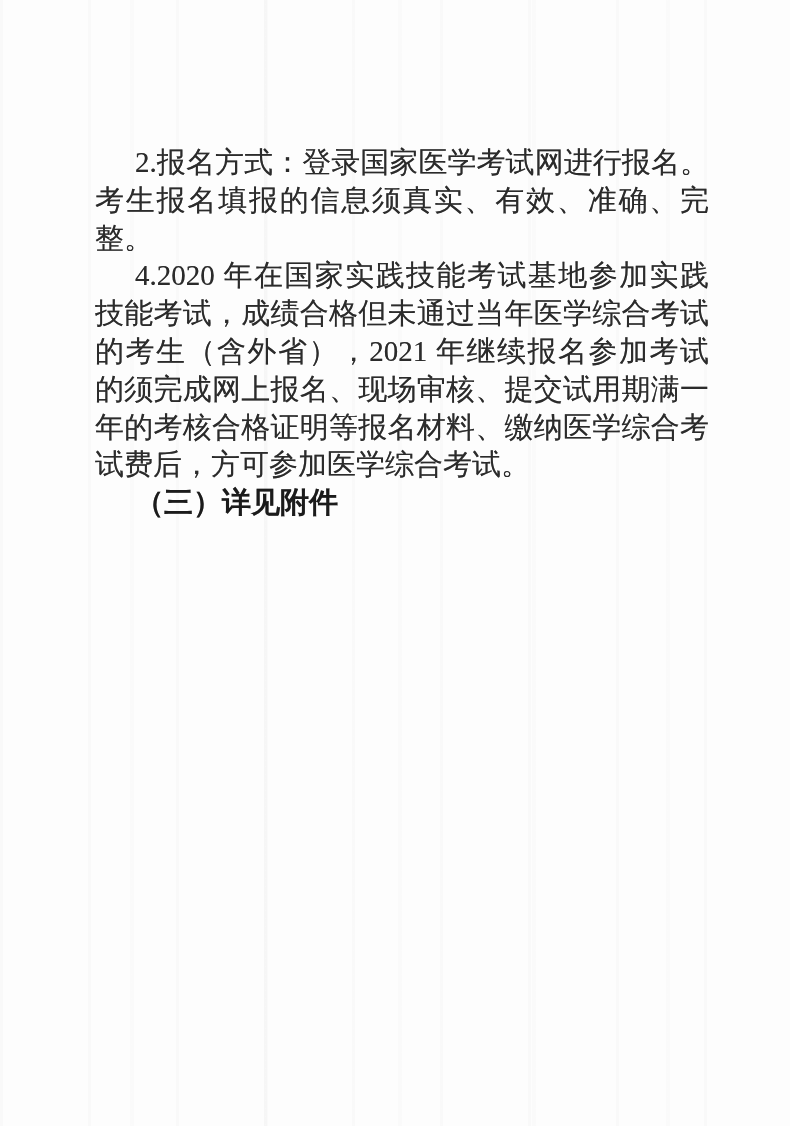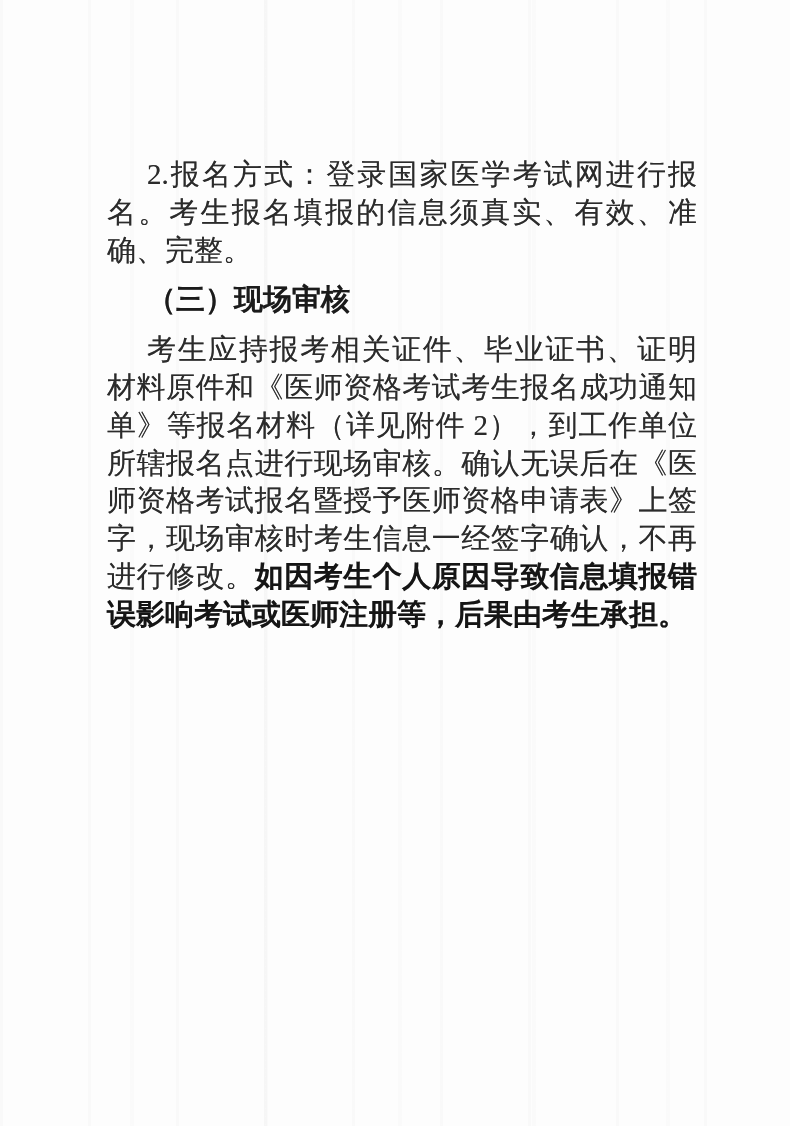--- a/index.html
+++ b/index.html
@@ -34,21 +34,21 @@
     left: 95px;
     top: 144px;
     width: 614px;
     color: #2b2b2b;
     font-size: 29px;
     line-height: 37.8px;
     text-align: justify;
     text-shadow: 0 0 0.5px rgba(40,40,40,0.55);
   }
   .para {
-    margin: 12px;
+    margin: 0;
     text-indent: 40px;
   }
   .bold {
     font-weight: bold;
     color: #151515;
   }
   .heading-text {
     font-weight: bold;
     color: #1b1b1b;
   }
@@ -57,20 +57,20 @@
 <body>
 
 <div class="page">
   <div class="scan-stripes"></div>
 
   <div class="text-block">
 
     <p class="para"><span>2.报名方式：登录国家医学考试网进行报名。考生报名填报的信息须真实、有效、准确、完整。</span></p>
 
 
+    <p class="para"><span>4.2020 年在国家实践技能考试基地参加实践技能考试，成绩合格但未通过当年医学综合考试的考生（含外省），2021 年继续报名参加考试的须完成网上报名、现场审核、提交试用期满一年的考核合格证明等报名材料、缴纳医学综合考试费后，方可参加医学综合考试。</span></p>
 
-    <p class="para"><span class="heading-text">（三）现场审核</span></p>
+    <p class="para"><span class="heading-text">（三）详见附件</span></p>
 
 
-    <p class="para"><span>考生应持报考相关证件、毕业证书、证明材料原件和《医师资格考试考生报名成功通知单》等报名材料（详见附件 2），到工作单位所辖报名点进行现场审核。确认无误后在《医师资格考试报名暨授予医师资格申请表》上签字，现场审核时考生信息一经签字确认，不再进行修改。</span><span class="bold">如因考生个人原因导致信息填报错误影响考试或医师注册等，后果由考生承担。</span></p>
 
   </div>
 </div>
 
 </body></html>

